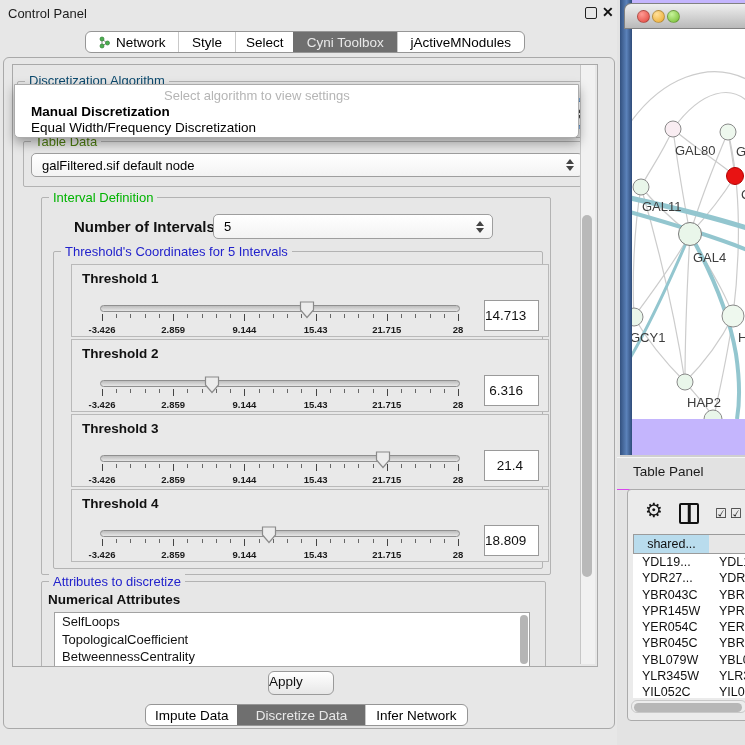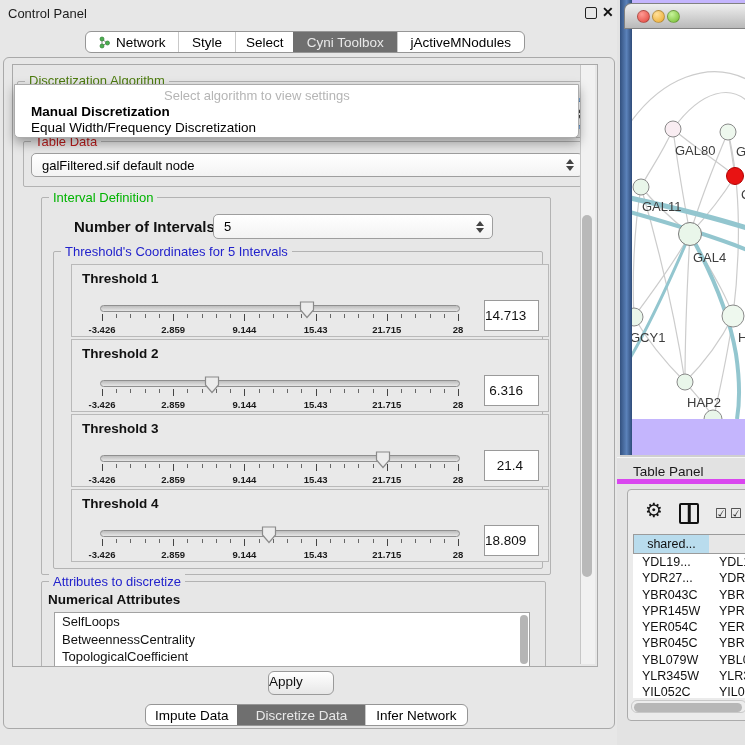--- a/index.html
+++ b/index.html
@@ -16,21 +16,21 @@
   .seg .tab:first-child{border-left:none}
   .seg .tab.sel{background:#6f6f6f;color:#e9e9e9;border-left-color:#6f6f6f}
   .topTabs{left:85px;top:31px;width:440px}
   .bottomTabs{left:145px;top:704px;width:323px}
   .outerPanel{left:3px;top:57px;width:610px;height:670px;border:1px solid #a9a9a9;border-radius:6px;background:#e7e7e7}
   .scrollPane{left:12px;top:64px;width:584px;height:601px;border:1px solid #a9a9a9;background:#e7e7e7;overflow:hidden}
   .vsb-track{left:580px;top:65px;width:14px;height:599px;background:#f1f1f1;border-left:1px solid #c6c6c6}
   .vsb-thumb{left:582px;top:215px;width:10px;height:362px;background:#b9b9b9;border-radius:6px;cursor:pointer}
   .group{border:1px solid #b3b3b3;border-radius:2px}
   .gtitle{font-size:13px;background:#e7e7e7;padding:0 4px;white-space:nowrap}
-  .green{color:#00b300}.blue{color:#2222cc}.faded{color:#4d7c0f}
+  .green{color:#00b300}.blue{color:#2222cc}.faded{color:#0c4a6e}
   .combo{background:linear-gradient(#ffffff,#f3f3f3);border:1px solid #9e9e9e;border-radius:5px;box-sizing:border-box;cursor:pointer}
   .combo .ctext{position:absolute;left:10px;top:4px;font-size:13px;color:#000;white-space:nowrap}
   .stepper{position:absolute;right:8px;top:50%;transform:translateY(-50%);display:flex;flex-direction:column;gap:2px}
   .stepper i{width:0;height:0;border-left:4px solid transparent;border-right:4px solid transparent;display:block}
   .stepper .up{border-bottom:5px solid #444}
   .stepper .dn{border-top:5px solid #444}
   .focusring{box-shadow:0 0 0 3px rgba(110,165,220,.85);border-color:#5d8fc4}
   
   .popup{left:14px;top:84px;width:563px;height:52px;background:#fff;border:1px solid #ababab;border-radius:0 0 5px 5px;box-shadow:0 5px 12px rgba(0,0,0,.35);z-index:40}
   .popup .hint{position:absolute;left:149px;top:3px;font-size:13px;color:#b5b5b5;white-space:nowrap}
@@ -54,21 +54,21 @@
   .list-sb{position:absolute;right:1px;top:2px;width:8px;height:49px;background:#b5b5b5;border-radius:4px}
   .applyBtn{left:268px;top:671px;width:64px;height:22px;background:linear-gradient(#ffffff,#e7e7e7);border:1px solid #9a9a9a;border-radius:6px;font-size:13.5px;text-align:left;line-height:20px;cursor:pointer}
   
   .rightbg{left:617px;top:0;width:128px;height:745px;background:#e3e3e3}
   .netwin{left:620px;top:0;width:125px;height:455px;background:#c4b5fd}
   .netwin .lstrip{position:absolute;left:0;top:0;width:12px;height:455px;background:linear-gradient(90deg,#33517f 0%,#5b82ba 55%,#2e4b79 100%)}
   .nettb{position:absolute;left:4px;top:3px;width:121px;height:26px;background:linear-gradient(#efefef,#b9b9b9);border:1px solid #818181;border-right:none;border-radius:7px 0 0 0;box-sizing:border-box}
   .light{position:absolute;top:6px;width:13px;height:13px;border-radius:50%;border:1px solid rgba(0,0,0,.25);box-sizing:border-box;cursor:pointer}
   .canvas{position:absolute;left:12px;top:29px;width:113px;height:390px;background:#fff}
   .tp-strip{left:620px;top:455px;width:125px;height:2px;background:#cfcfcf}
-  .tp-header{left:617px;top:457px;width:128px;height:27px;background:#e2e2e2;border-top:1px solid #f6f6f6;border-bottom:5px solid #d946ef;box-sizing:border-box}
+  .tp-header{left:617px;top:457px;width:128px;height:33px;background:#e2e2e2;border-top:1px solid #f6f6f6;border-bottom:1px solid #d946ef;box-sizing:border-box}
   .tp-header span{position:absolute;left:16px;top:6px;font-size:13.5px;color:#1a1a1a}
   .tp-inset{left:627px;top:489px;width:122px;height:232px;background:#ebebeb;border:1px solid #ababab;border-radius:4px;box-sizing:border-box}
   .gear{position:absolute;left:17px;top:8px;font-size:20px;color:#151515;cursor:pointer;font-family:"DejaVu Sans",sans-serif}
   .spliticon{position:absolute;left:51px;top:13px;width:16px;height:17px;border:2.5px solid #111;border-radius:2px;cursor:pointer}
   .spliticon i{position:absolute;left:50%;top:0;width:2.5px;height:100%;background:#111;transform:translateX(-50%)}
   .cbicon{position:absolute;top:16px;font-size:13px;color:#222;cursor:pointer;font-family:"DejaVu Sans",sans-serif}
   .tbl{position:absolute;left:5px;top:44px;width:118px;height:164px;overflow:hidden;background:#fff}
   .tbl-head{position:absolute;left:0;top:0;height:20px;width:200px;display:flex}
   .tbl-head .hc{box-sizing:border-box;border:1px solid #9b9b9b;border-right:none;font-size:12.5px;text-align:center;line-height:18px;cursor:pointer;white-space:nowrap;overflow:hidden}
   .hc.c1{width:76px;background:#b9dced}
@@ -122,21 +122,21 @@
   <div class="abs group" style="left:4px;top:16px;width:576px;height:55px"></div>
   <span class="abs gtitle faded" style="left:12px;top:8px">Discretization Algorithm</span>
   <div class="abs combo focusring" style="left:18px;top:36px;width:560px;height:25px">
     <span class="stepper">
         <i class="up"></i>
         <i class="dn"></i>
       </span>
   </div>
 
   <div class="abs group" style="left:10px;top:76px;width:570px;height:44px"></div>
-  <span class="abs gtitle" style="left:18px;top:69px;color:#b91c1c">Table Data</span>
+  <span class="abs gtitle" style="left:18px;top:69px;color:#4d7c0f">Table Data</span>
   <div class="abs combo" style="left:18px;top:88px;width:552px;height:24px">
     <span class="ctext">galFiltered.sif default node</span>
     <span class="stepper">
         <i class="up"></i>
         <i class="dn"></i>
       </span>
   </div>
 
   <div class="abs group" style="left:28px;top:132px;width:508px;height:376px"></div>
   <span class="abs gtitle green" style="left:36px;top:125px">Interval Definition</span>
@@ -336,22 +336,22 @@
     </div>
     <div class="valbox">18.809</div>
   </div>
 
   <div class="abs group" style="left:28px;top:516px;width:503px;height:90px"></div>
   <span class="abs gtitle blue" style="left:36px;top:509px">Attributes to discretize</span>
   <span class="abs" style="left:35px;top:527px;font-weight:bold;font-size:13.5px">Numerical Attributes</span>
   <div class="abs attr-list" style="left:41px;top:547px">
     <div class="list-sb"></div>
   <div class="item">SelfLoops</div>
+      <div class="item">TopologicalCoefficient</div>
       <div class="item">BetweennessCentrality</div>
-      <div class="item">TopologicalCoefficient</div>
     </div>
 </div>
 
 <div class="abs vsb-track"></div>
 <div class="abs vsb-thumb"></div>
 
 <div class="abs popup">
   <span class="hint">Select algorithm to view settings</span>
   <div class="opt b" style="top:19px">Manual Discretization</div>
   <div class="opt" style="top:35px">Equal Width/Frequency Discretization</div>

